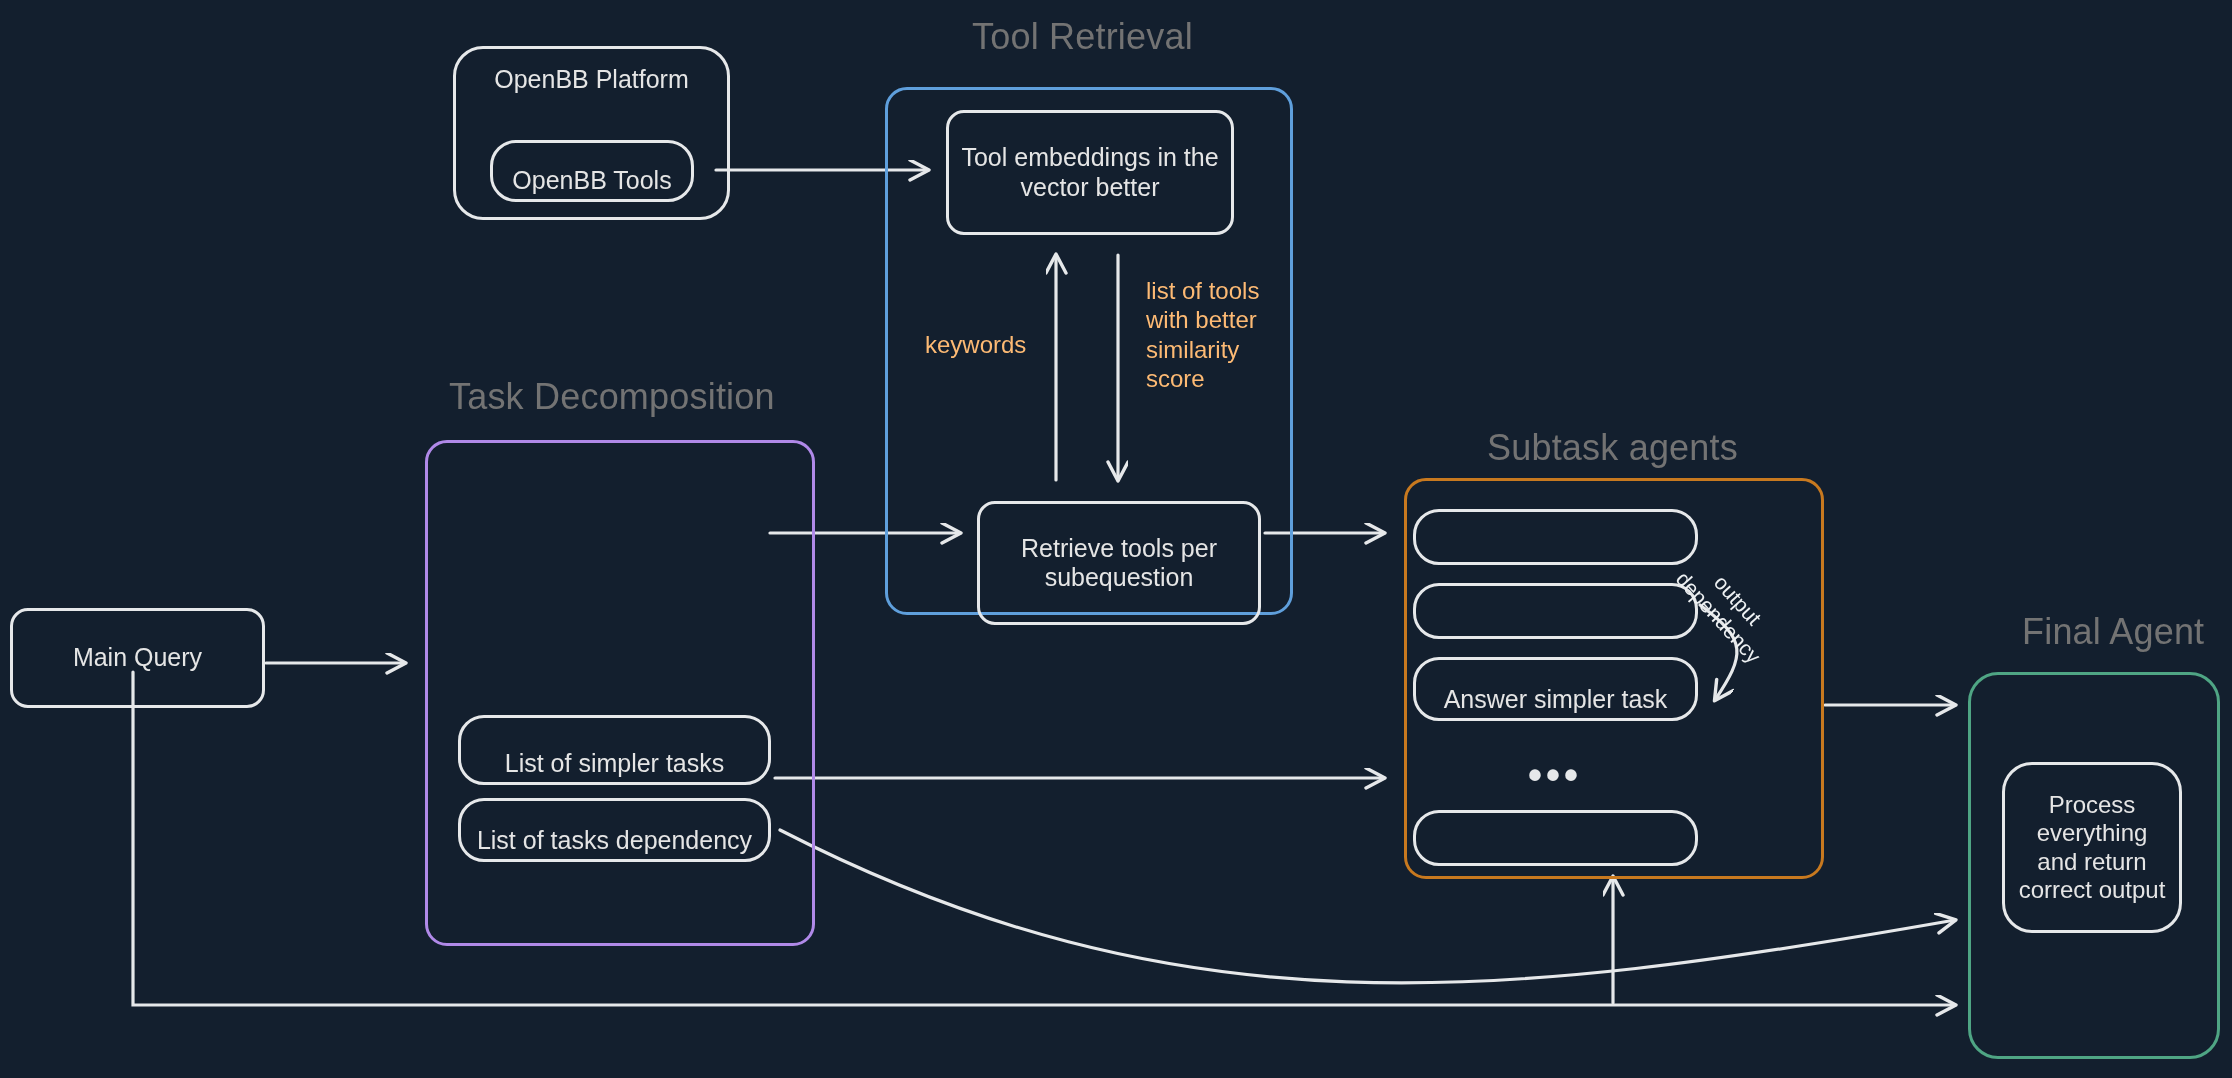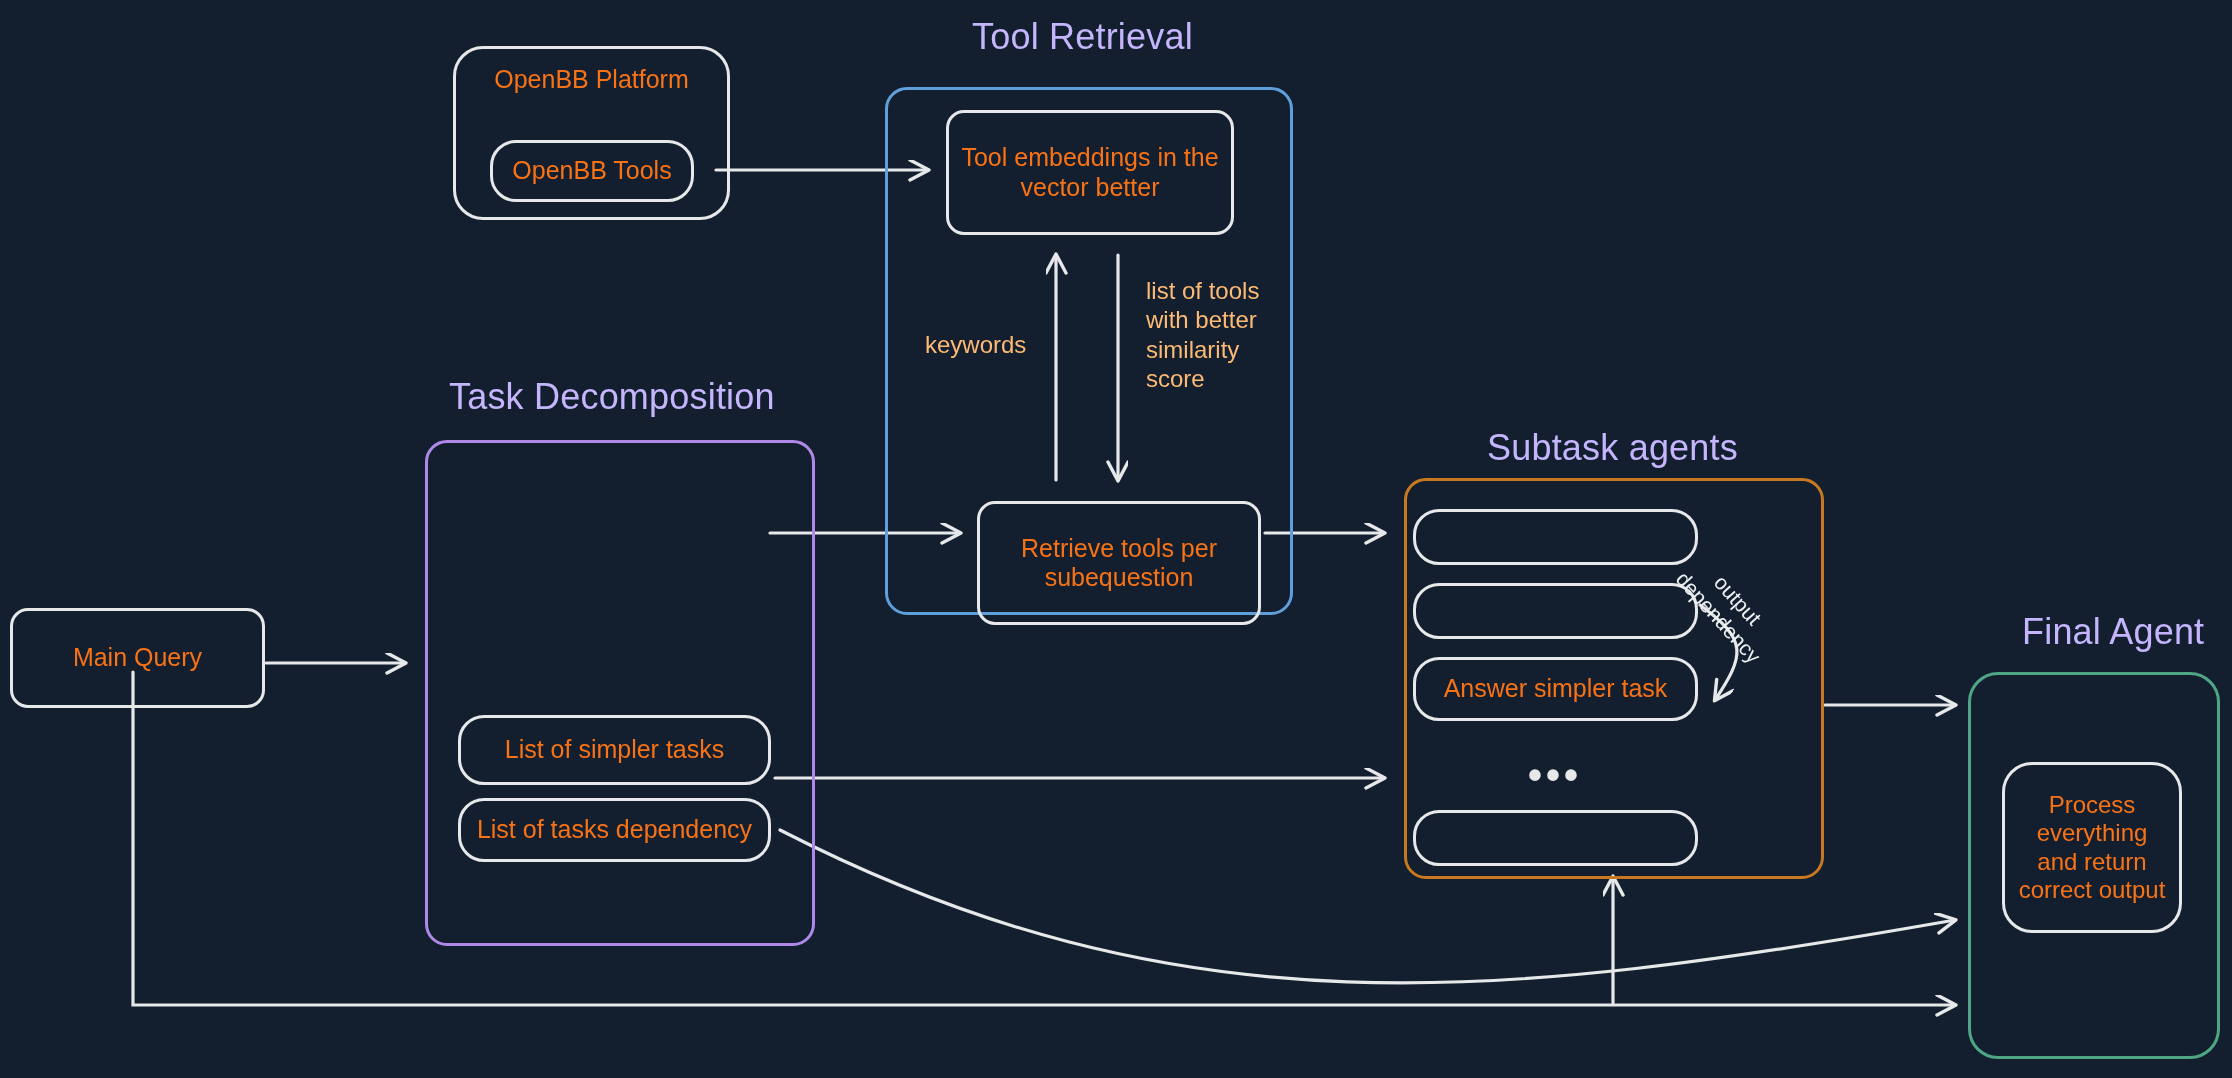--- a/index.html
+++ b/index.html
@@ -18,21 +18,21 @@
   .svg-layer {
     position: absolute;
     left: 0; top: 0;
     width: 2232px;
     height: 1078px;
     pointer-events: none;
   }
   
   .group-title {
     position: absolute;
-    color: #c4b5fd;
+    color: #737373;
     font-size: 36px;
     font-family: "Liberation Sans", sans-serif;
     white-space: nowrap;
     letter-spacing: 0.2px;
   }
   
   .container-box {
     position: absolute;
     border-style: solid;
     border-width: 3px;
@@ -43,27 +43,27 @@
   
   .node {
     position: absolute;
     border: 3px solid #e6e8ea;
     border-radius: 18px;
     background: transparent;
     box-sizing: border-box;
     display: flex;
     align-items: center;
     justify-content: center;
-    color: #f97316;
+    color: #e5e5e5;
     font-size: 25px;
     line-height: 1.18;
     text-align: center;
     padding: 4px 10px;
   }
-  .node.small-radius { border-radius: 26px; }
+  .node.small-radius { border-radius: 26px; align-items: flex-end; }
   .node.big-radius { border-radius: 30px; }
   
   .edge-label {
     position: absolute;
     color: #fdba74;
     font-size: 24px;
     line-height: 1.22;
     white-space: pre-line;
   }
   .rot-label {

